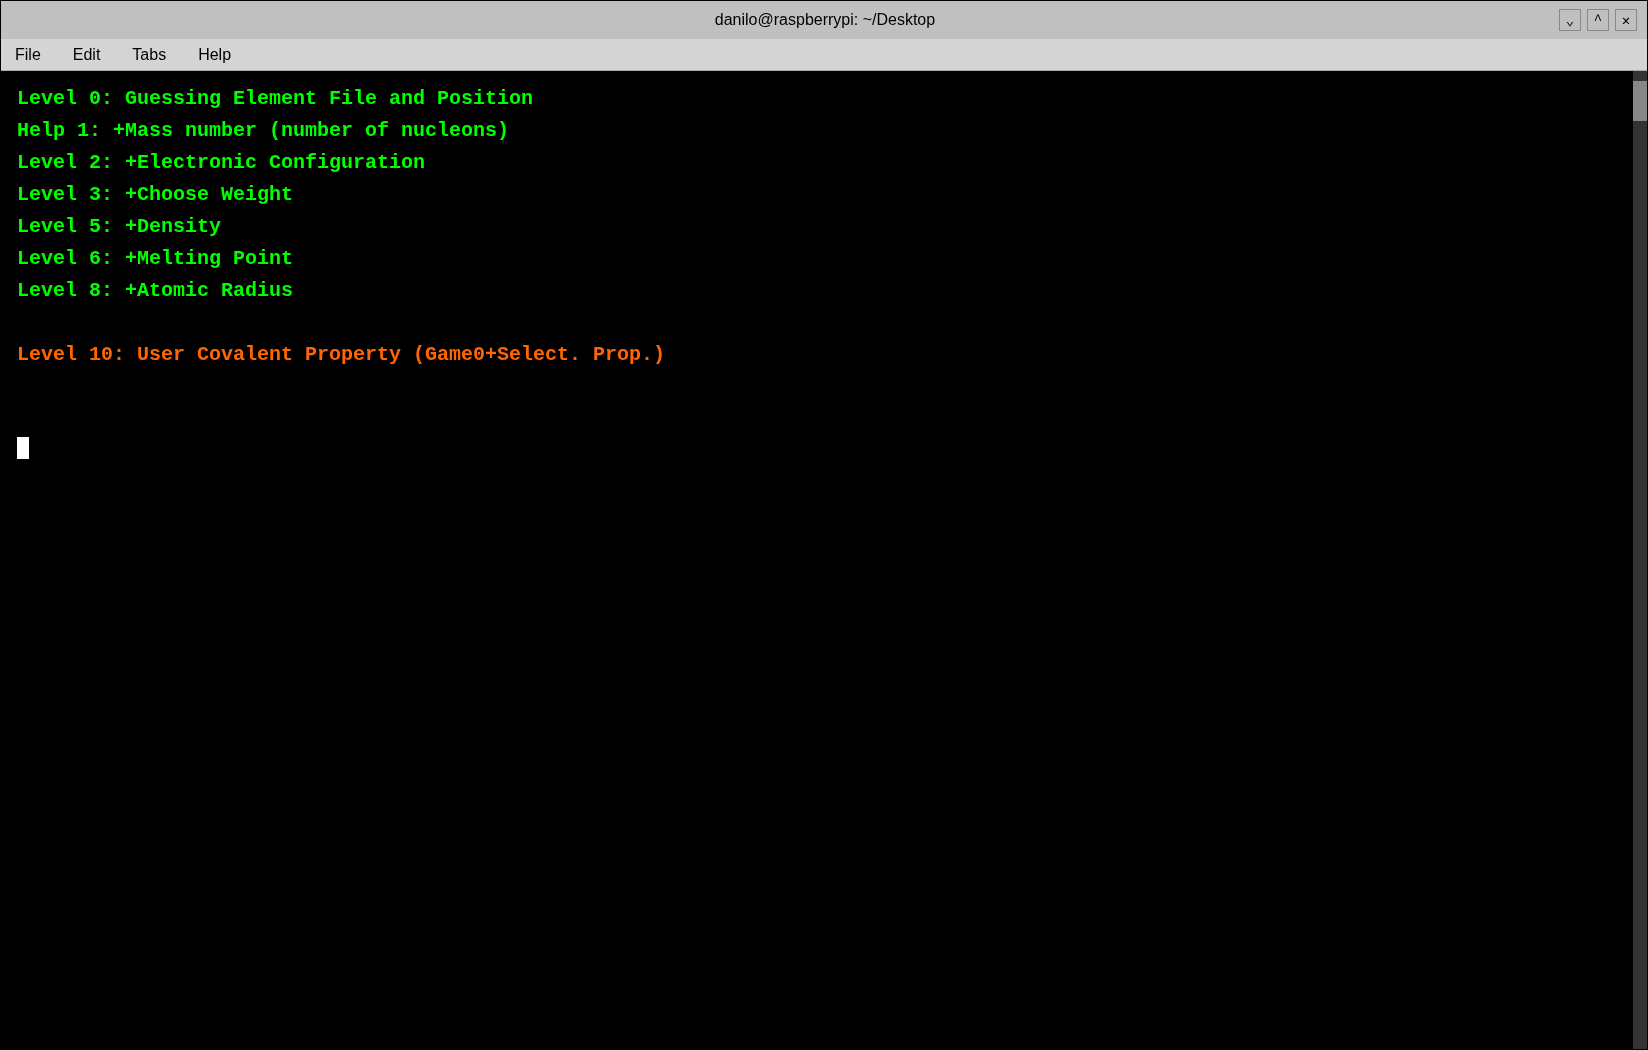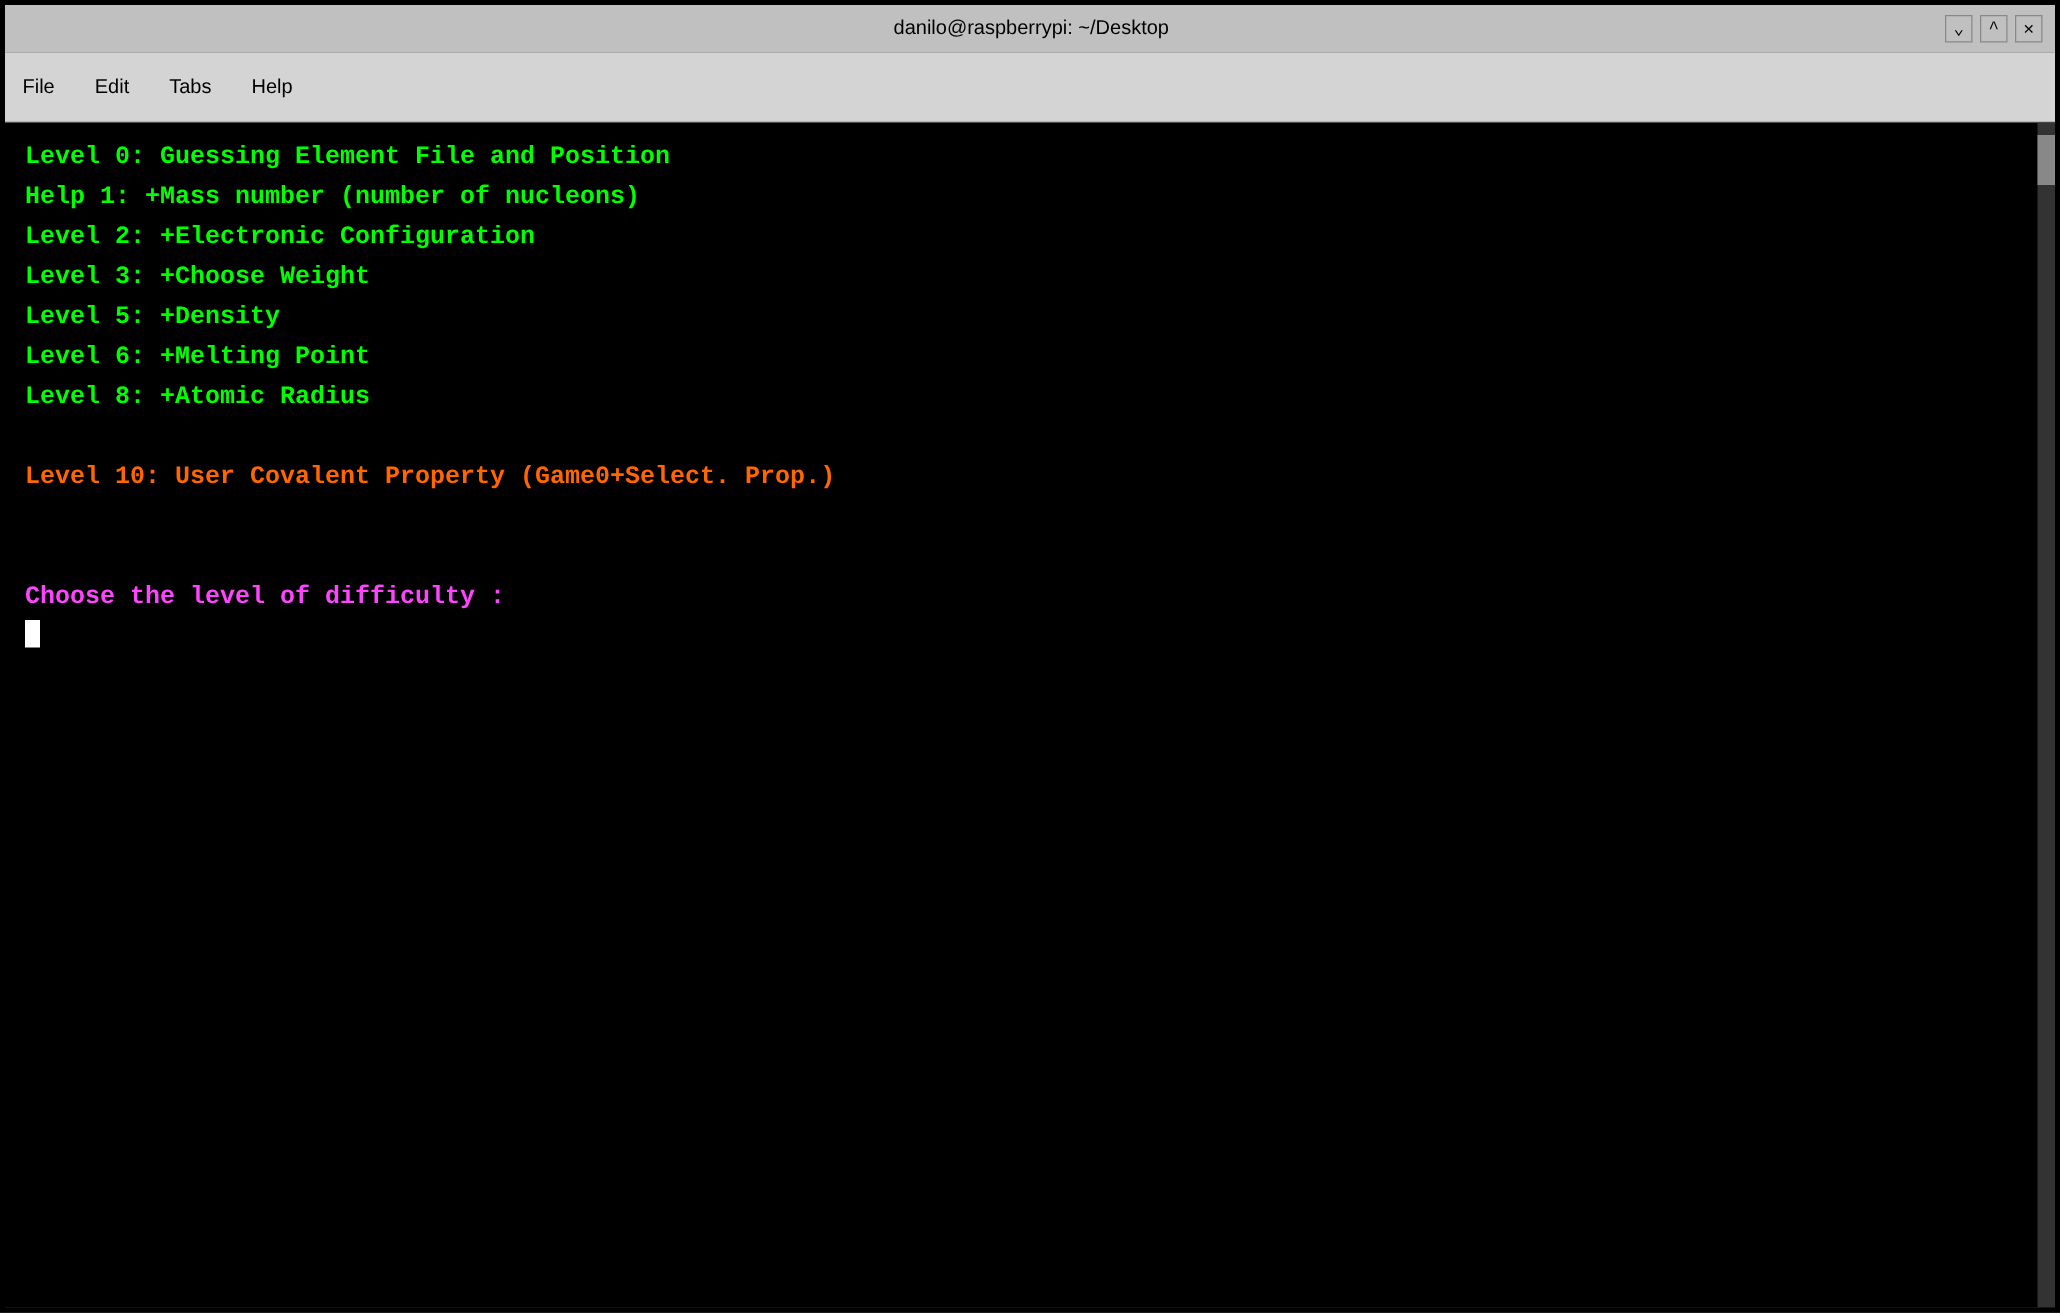--- a/index.html
+++ b/index.html
@@ -14,21 +14,21 @@
       background: #4a4a4a;
       font-family: 'Courier New', Courier, monospace;
       overflow: hidden;
     }
 
     .window {
       width: 1648px;
       height: 1050px;
       display: flex;
       flex-direction: column;
-      border: 4px solid #000000;
+      border: 1px solid #000000;
     }
 
     .title-bar {
       background: #c0c0c0;
       height: 38px;
       display: flex;
       align-items: center;
       justify-content: space-between;
       padding: 0 10px;
       flex-shrink: 0;
@@ -57,21 +57,21 @@
       cursor: pointer;
       font-size: 14px;
       display: flex;
       align-items: center;
       justify-content: center;
       color: #000;
     }
 
     .menu-bar {
       background: #d4d4d4;
-      height: 56px;
+      height: 32px;
       display: flex;
       align-items: center;
       padding: 0 8px;
       gap: 20px;
       flex-shrink: 0;
       border-bottom: 1px solid #aaa;
     }
 
     .menu-item {
       font-size: 16px;
@@ -177,21 +177,20 @@
       <div class="green">Level  6: +Melting Point</div>
       <div class="green">Level  8: +Atomic Radius</div>
 
       <div style="height:1.6em;"></div>
 
       <div class="orange-red">Level 10: User Covalent Property (Game0+Select. Prop.)</div>
 
       <div style="height:1.6em;"></div>
       <div style="height:1.6em;"></div>
 
-      <div class="magenta">Choose the level of difficulty :</div>
 
       <div class="cursor-line">
         <span class="cursor-block"></span>
       </div>
 
     </div>
 
     <div class="scrollbar">
       <div class="scrollbar-thumb"></div>
     </div>

